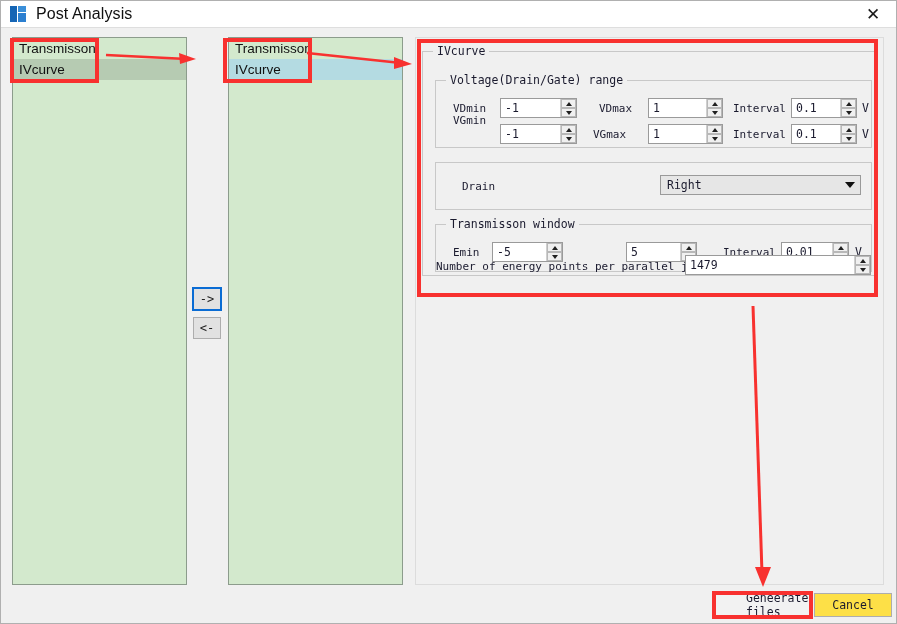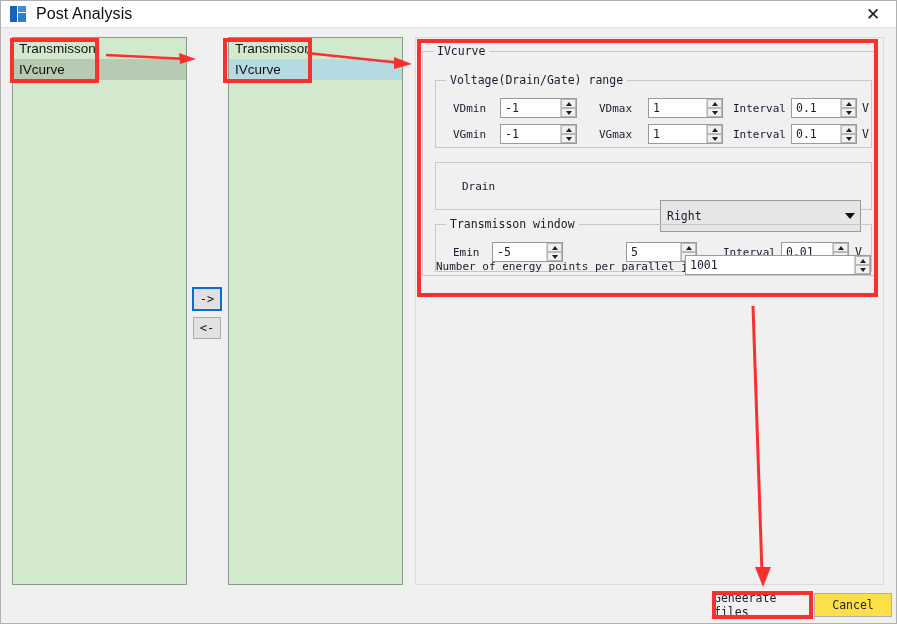--- a/index.html
+++ b/index.html
@@ -207,27 +207,26 @@
   .unit {
     position: absolute;
     font-family: "DejaVu Sans Mono", monospace;
     font-size: 11.5px;
     color: #1a1a2e;
   }
 
   
   .combo {
     position: absolute;
-    height: 32px;
+    height: 20px;
     background: #e6e6e6;
     border: 1px solid #9a9a9a;
     box-sizing: border-box;
     display: flex;
     align-items: center;
-    margin-top: 25px;
   }
   .combo .ctext {
     flex: 1 1 auto;
     font-family: "DejaVu Sans Mono", monospace;
     font-size: 11.5px;
     color: #1a1a2e;
     padding-left: 6px;
     white-space: nowrap;
   }
   .combo .carrow {
@@ -254,21 +253,21 @@
     border: 1px solid #adadad;
     box-sizing: border-box;
     display: flex;
     align-items: center;
     justify-content: center;
     font-family: "DejaVu Sans Mono", monospace;
     font-size: 11.5px;
     color: #1a1a2e;
     cursor: default;
   }
-  #btn-generate { left: 712px; top: 592px; width: 98px; background:#f2f2f2; }
+  #btn-generate { left: 712px; top: 592px; width: 98px; background:#f2f2f2;padding-left:32px; }
   #btn-cancel   { left: 813px; top: 592px; width: 78px; }
 
   
   .annot-rect {
     position: absolute;
     border: 4px solid #f8312f;
     box-sizing: border-box;
     pointer-events: none;
   }
   #ann-rect-left  { left: 9px;   top: 37px; width: 89px;  height: 45px; }
@@ -333,29 +332,29 @@
         <span class="fld-label" style="left:297px; top:20px;">Interval</span>
         <div class="spin" style="left:355px; top:17px; width:66px;">
           <span class="val">0.1</span>
           <span class="arrows">
               <span class="up"></span>
               <span class="dn"></span>
             </span>
         </div>
         <span class="unit" style="left:426px; top:20px;">V</span>
 
-        <span class="fld-label" style="left:17px; top:46px;">VGmin</span>
+        <span class="fld-label" style="left:17px; top:32px;">VGmin</span>
         <div class="spin" style="left:64px; top:43px; width:77px;">
           <span class="val">-1</span>
           <span class="arrows">
               <span class="up"></span>
               <span class="dn"></span>
             </span>
         </div>
-        <span class="fld-label" style="left:163px; top:46px;">VGmax</span>
+        <span class="fld-label" style="left:157px; top:46px;">VGmax</span>
         <div class="spin" style="left:212px; top:43px; width:75px;">
           <span class="val">1</span>
           <span class="arrows">
               <span class="up"></span>
               <span class="dn"></span>
             </span>
         </div>
         <span class="fld-label" style="left:297px; top:46px;">Interval</span>
         <div class="spin" style="left:355px; top:43px; width:66px;">
           <span class="val">0.1</span>
@@ -399,21 +398,21 @@
           <span class="arrows">
               <span class="up"></span>
               <span class="dn"></span>
             </span>
         </div>
         <span class="unit" style="left:419px; top:20px;">V</span>
       </div>
 
       <span class="fld-label" style="left:13px; top:207px;">Number of energy points per parallel job</span>
       <div class="spin" style="left:262px; top:203px; width:186px;">
-        <span class="val">1001</span>
+        <span class="val">1479</span>
         <span class="arrows">
             <span class="up"></span>
             <span class="dn"></span>
           </span>
       </div>
     </div>
   </div>
 
   <div class="dlg-btn" id="btn-generate">Geneerate files</div>
   <div class="dlg-btn" id="btn-cancel">Cancel</div>

